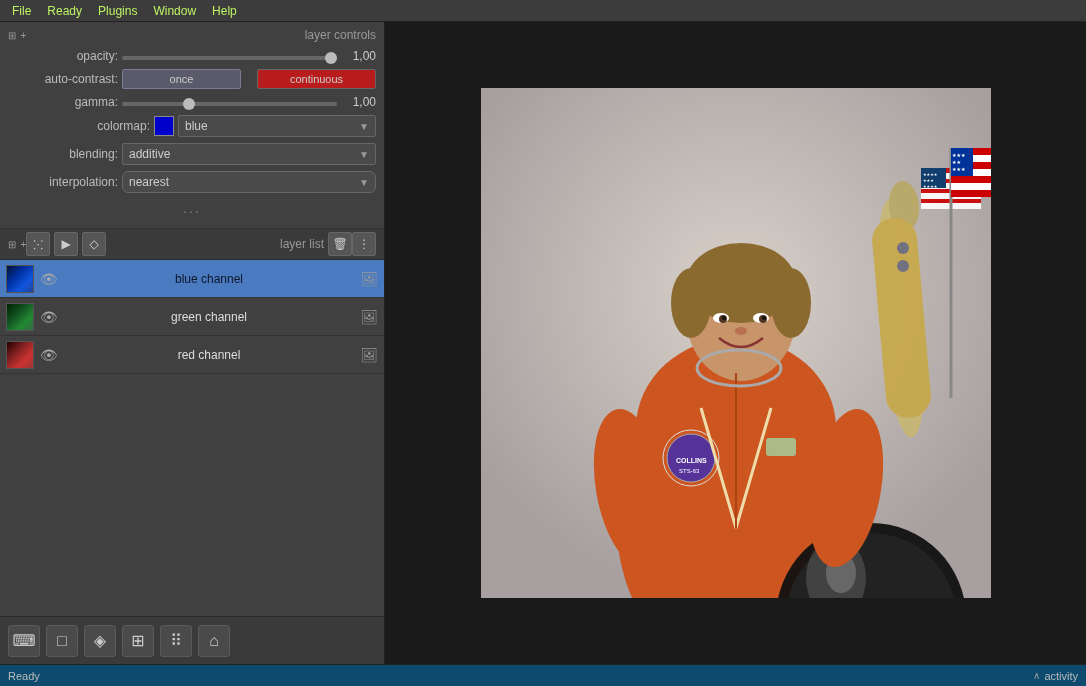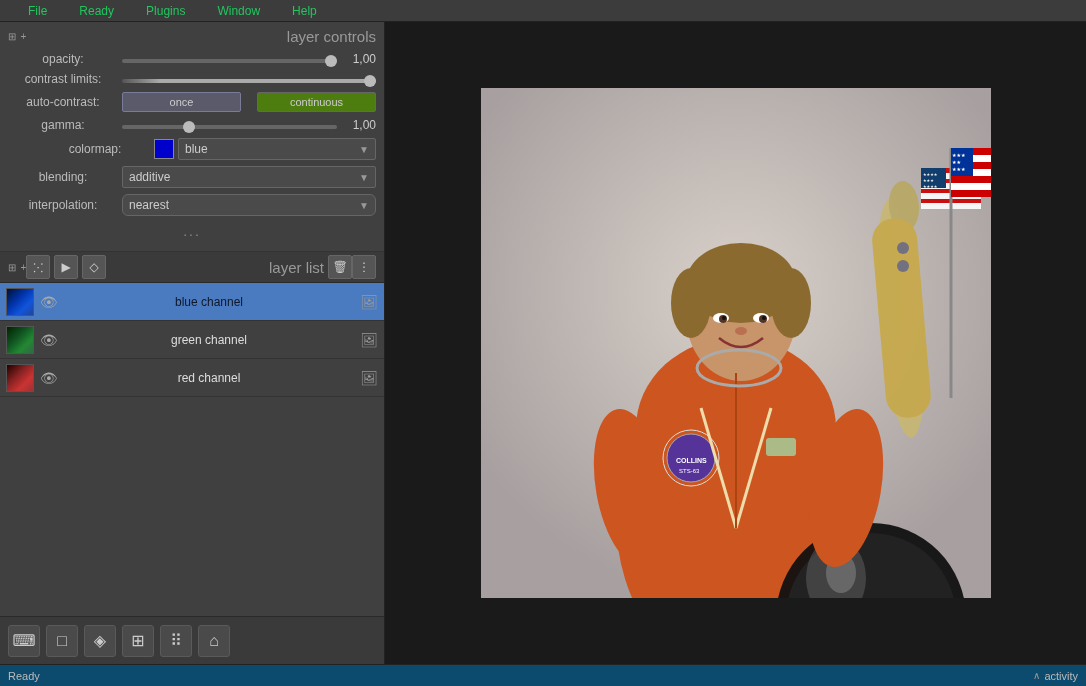--- a/index.html
+++ b/index.html
@@ -21,23 +21,22 @@
       display: flex;
       align-items: center;
       padding: 2px 4px;
       height: 22px;
       border-bottom: 1px solid #222;
       flex-shrink: 0;
     }
     .menubar-item {
       padding: 2px 8px;
       cursor: pointer;
-      color: #22c55e;
-      font-size: 12px;
-      margin-left: 16px;
+      color: #bef264;
+      font-size: 12px;
     }
 
     
     .main-area {
       display: flex;
       flex: 1;
       overflow: hidden;
     }
 
     
@@ -57,21 +56,21 @@
       border-bottom: 1px solid #333;
     }
     .section-header {
       display: flex;
       align-items: center;
       justify-content: space-between;
       padding: 2px 8px 4px 8px;
     }
     .section-title {
       color: #999;
-      font-size: 15px;
+      font-size: 12px;
       text-align: right;
       flex: 1;
     }
     .section-icons {
       display: flex;
       gap: 4px;
       align-items: center;
     }
     .small-icon {
       color: #999;
@@ -81,21 +80,21 @@
 
     .control-row {
       display: flex;
       align-items: center;
       padding: 3px 8px;
       gap: 4px;
     }
     .control-label {
       color: #bbb;
       min-width: 110px;
-      text-align: center;
+      text-align: right;
       font-size: 12px;
     }
     .control-value {
       color: #ccc;
       font-size: 12px;
       min-width: 35px;
       text-align: right;
     }
 
     
@@ -125,21 +124,21 @@
 
     
     .button-group {
       display: flex;
       gap: 16px;
       flex: 1;
     }
     .ac-button {
       flex: 1;
       padding: 3px 6px;
-      background: #4d7c0f;
+      background: #b91c1c;
       border: 1px solid #666;
       color: #ccc;
       font-size: 11px;
       cursor: pointer;
       text-align: center;
       border-radius: 2px;
     }
     .ac-button.active {
       background: #5a5a6a;
       border-color: #7a7a9a;
@@ -372,26 +371,20 @@
       </div>
 
       <div class="control-row">
         <span class="control-label">opacity:</span>
         <div class="slider-container">
           <input type="range" min="0" max="100" value="100" style="width: 100%;">
         </div>
         <span class="control-value">1,00</span>
       </div>
 
-      <div class="control-row">
-        <span class="control-label">contrast limits:</span>
-        <div class="slider-container">
-          <input type="range" min="0" max="100" value="100" style="width: 100%; background: linear-gradient(to right, rgb(85, 85, 85) 0%, rgb(170, 170, 170) 15%, rgb(170, 170, 170) 100%);">
-        </div>
-      </div>
 
       <div class="control-row">
         <span class="control-label">auto-contrast:</span>
         <div class="button-group">
           <button class="ac-button active">once</button>
           <button class="ac-button">continuous</button>
         </div>
       </div>
 
       <div class="control-row">

